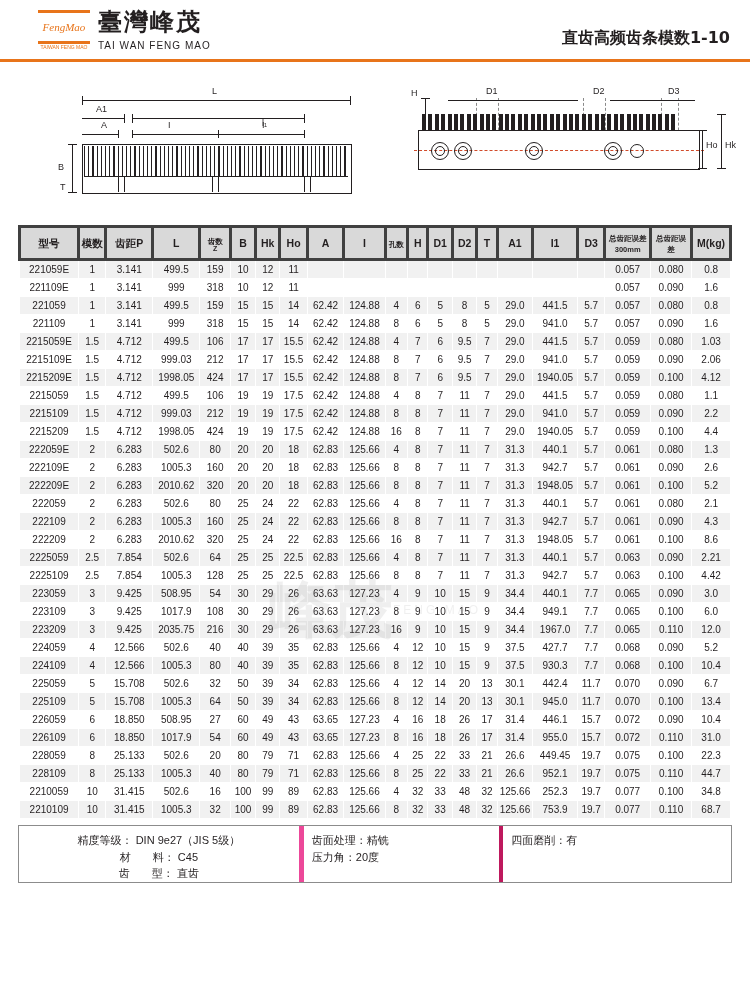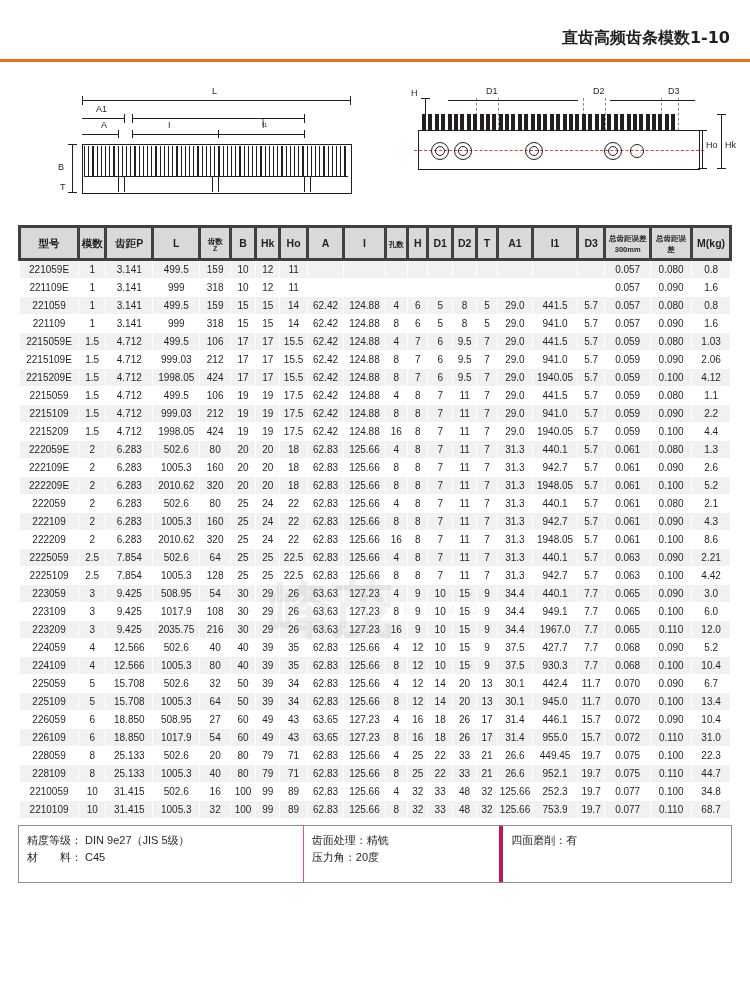--- a/index.html
+++ b/index.html
@@ -79,34 +79,46 @@
   table.spec tbody tr:nth-child(odd) td{background:#f1f1f1;}
   table.spec tbody tr:nth-child(even) td{background:#ffffff;}
   table.spec td.model{font-weight:normal;}
   .z-sub{font-size:7px;display:block;line-height:6px;}
   .hdr-small{font-size:7.5px;line-height:1.05;font-weight:bold;}
   
   .footer{
     margin:6px 18px 0 18px;border:1px solid #8c8c8c;display:flex;height:58px;box-sizing:border-box;
   }
   .fcell{padding:6px 8px;font-size:11px;line-height:1.5;box-sizing:border-box;}
-  .fcell.c1{width:40%;border-right:1px solid #ec4899;}
+  .fcell.c1{width:40%;border-right:5px solid #ec4899;text-align:center;}
   .fcell.c2{width:28%;border-right:4px solid #be185d;}
   .fcell.c3{width:32%;}
   .wm{
     position:absolute;left:0;top:545px;width:750px;height:130px;pointer-events:none;
     display:flex;align-items:center;justify-content:center;opacity:.13;
   }
   .wm-cn{font-size:62px;font-weight:bold;color:#8a8a8a;font-family:"DejaVu Sans",sans-serif;}
   .wm-en{font-size:12px;color:#8a8a8a;letter-spacing:3px;}
 </style>
 </head>
 <body>
 
 <div class="header">
+  <div class="logo-wrap">
+    <div class="logo-mark">
+      <div class="ln t1"></div>
+      <div class="ln t2"></div>
+      <div class="word">FengMao</div>
+      <div class="logo-sub">TAIWAN FENG MAO</div>
+    </div>
+    <div class="brand-block">
+      <div class="brand-cn">臺灣峰茂</div>
+      <div class="brand-en">TAI WAN FENG MAO</div>
+    </div>
+  </div>
   <div class="header-title">直齿高频齿条模数1-10</div>
 </div>
 
 <div class="drawing">
 
   <div class="dim-txt" style="left:212px;top:16px;">L</div>
   <div class="ln-h" style="left:82px;top:30px;width:268px;"></div>
   <div class="ln-v" style="left:82px;top:26px;height:9px;"></div>
   <div class="ln-v" style="left:350px;top:26px;height:9px;"></div>
 
@@ -978,20 +990,21 @@
         <td>0.110</td>
         <td>68.7</td>
       </tr>
     </tbody>
 </table>
 
 <div class="footer">
   <div class="fcell c1">
     <div>精度等级： DIN 9e27（JIS 5级）</div>
     <div>材　　料： C45</div>
+    <div>齿　　型： 直齿</div>
   </div>
   <div class="fcell c2">
     <div>齿面处理：精铣</div>
     <div>压力角：20度</div>
   </div>
   <div class="fcell c3">
     <div>四面磨削：有</div>
   </div>
 </div>
 

